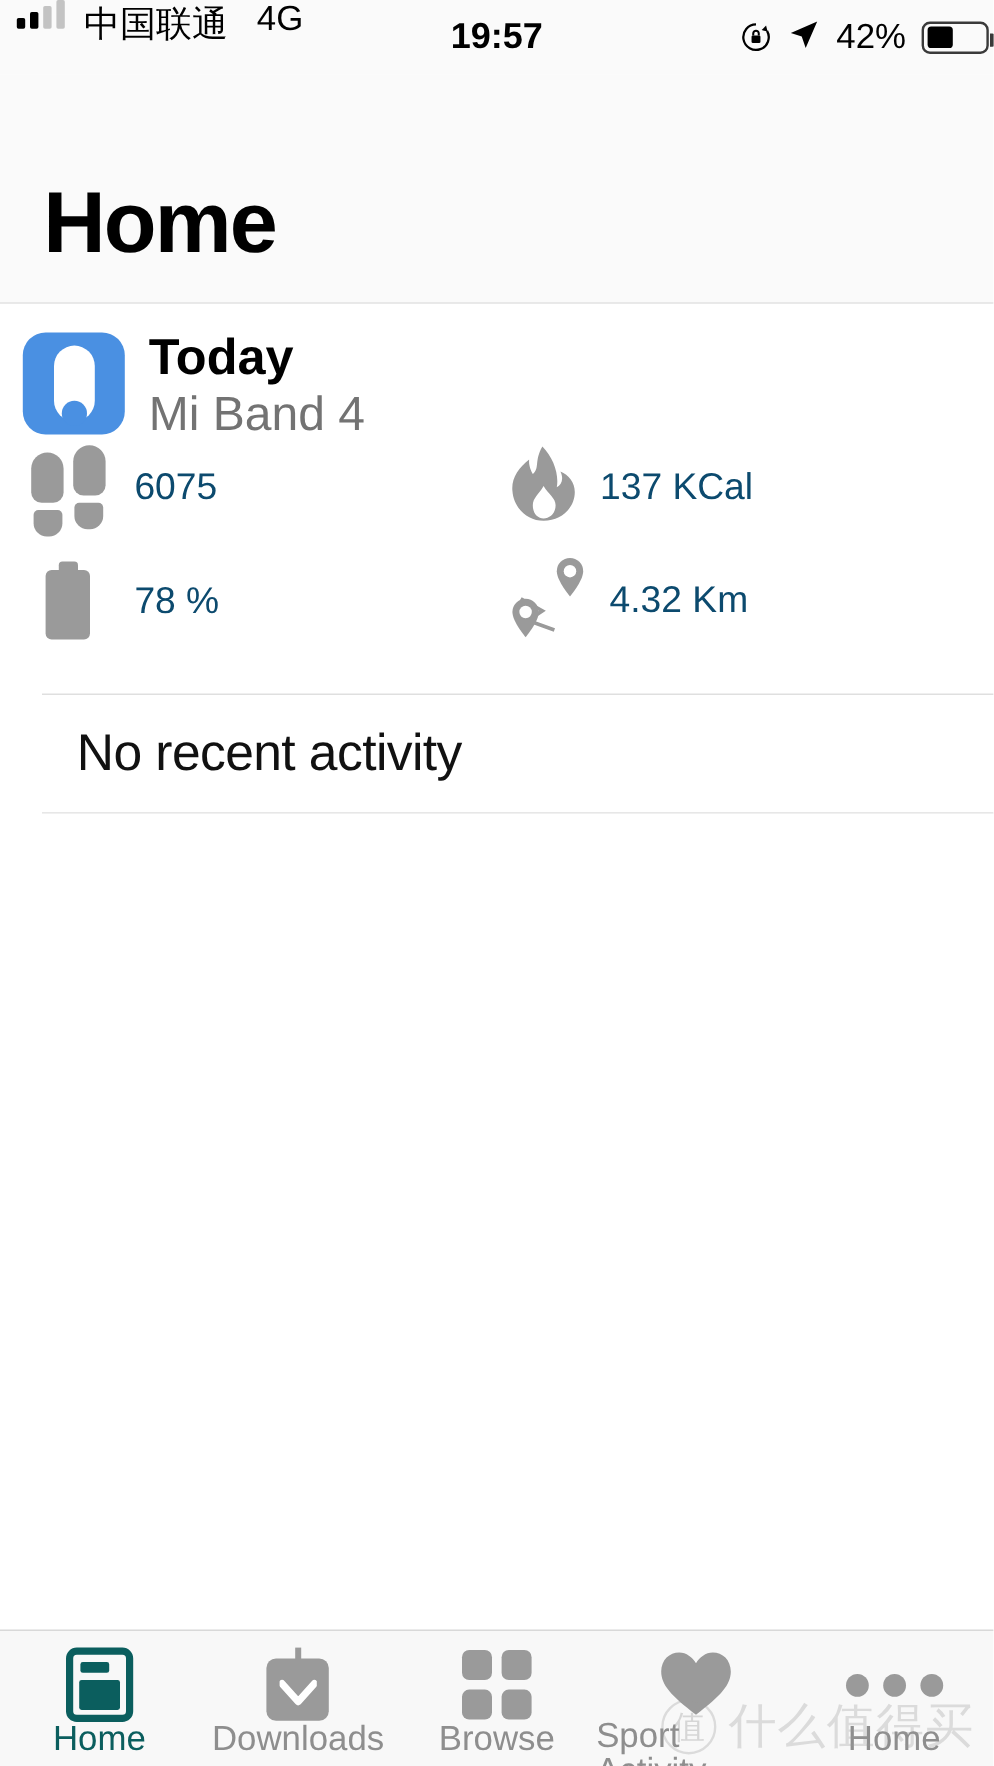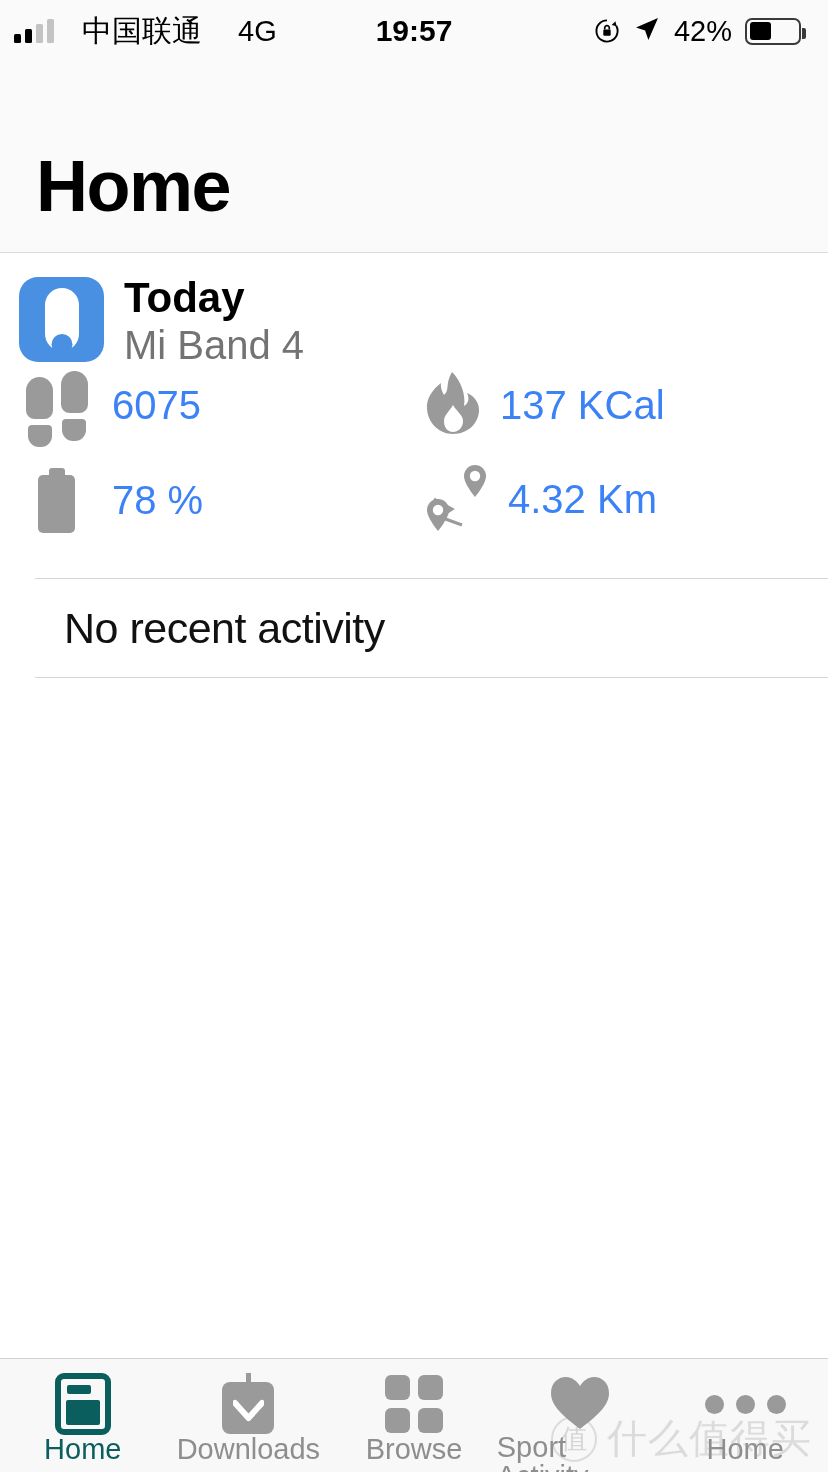--- a/index.html
+++ b/index.html
@@ -15,38 +15,38 @@
     background:#ffffff;
   }
 
   
   .status-bar {
     position:absolute; left:0; top:0; width:828px; height:62px;
     background:#fafafa;
   }
   .sb-left {
     position:absolute; left:14px; top:0; height:62px;
-    display:flex; align-items:center; gap:16px;
+    display:flex; align-items:flex-start; gap:4px;
   }
   .signal-bars { display:flex; align-items:flex-end; gap:4px; height:24px; margin-right:12px; }
   .signal-bars i { display:block; width:7px; border-radius:1.5px; background:#000; }
   .signal-bars i:nth-child(1){ height:9px; }
   .signal-bars i:nth-child(2){ height:14px; }
   .signal-bars i:nth-child(3){ height:19px; background:#c3c3c3; }
   .signal-bars i:nth-child(4){ height:24px; background:#c3c3c3; }
   .carrier { font-size:30px; color:#000; letter-spacing:0px; }
   .network { font-size:29px; color:#000; margin-left:20px; }
 
   .sb-time {
     position:absolute; left:0; top:0; width:828px; height:62px;
     display:flex; align-items:center; justify-content:center;
     font-size:30px; font-weight:bold; color:#000;
   }
   .sb-right {
-    position:absolute; right:27px; top:0; height:62px;
+    position:absolute; right:4px; top:0; height:62px;
     display:flex; align-items:center; gap:13px;
   }
   .rot-lock { position:relative; width:26px; height:26px; }
   .batt-pct { font-size:29px; color:#000; }
   .batt-shell {
     position:relative; width:56px; height:27px;
     border:2.5px solid #3a3a3a; border-radius:7px;
   }
   .batt-shell::after {
     content:""; position:absolute; right:-7px; top:8px;
@@ -91,21 +91,21 @@
     font-size:42px; font-weight:bold; color:#000; line-height:1.1;
   }
   .device-model {
     position:absolute; left:124px; top:70px;
     font-size:40px; color:#737373; line-height:1.1;
   }
 
   
   .stats { position:relative; height:190px; }
   .stat { position:absolute; display:flex; align-items:center; }
-  .stat .val { font-size:40px; color:#3b82f6; line-height:1; }
+  .stat .val { font-size:31px; color:#0c4a6e; line-height:1; }
   .stat-steps    { left:22px;  top:10px;  }
   .stat-cal      { left:422px; top:10px;  }
   .stat-batt     { left:22px;  top:105px; }
   .stat-dist     { left:422px; top:100px; }
   .ico { position:relative; flex:0 0 auto; }
 
   
   .ico-foot { width:72px; height:68px; margin-right:18px; }
   .ico-foot .toe {
     position:absolute; width:27px; height:42px; background:#9a9a9a;

